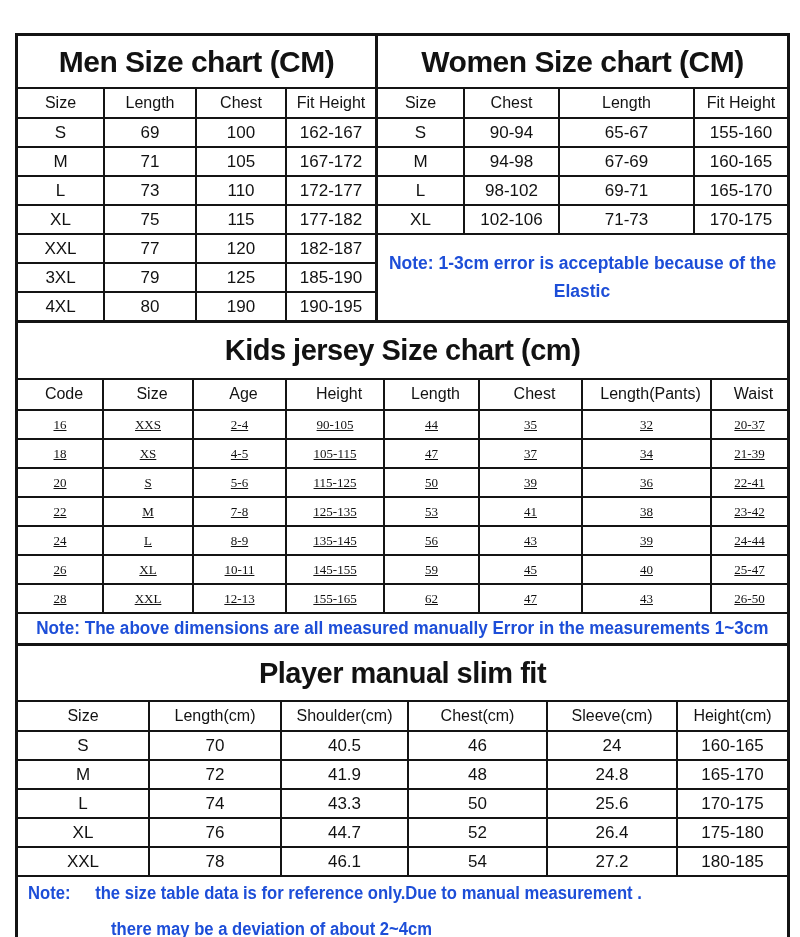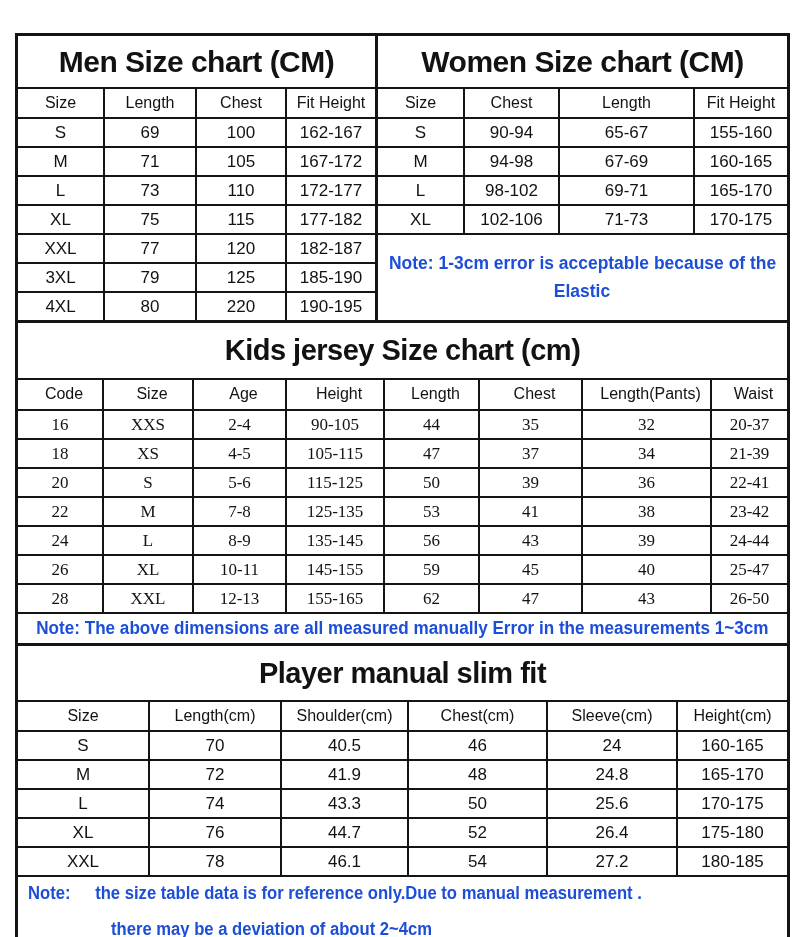--- a/index.html
+++ b/index.html
@@ -22,21 +22,21 @@
   .cell{background:#fff;display:flex;align-items:center;justify-content:center;
         font-size:17px;line-height:1.05;white-space:nowrap;}
   .title{grid-column:1/-1;font-weight:bold;font-size:30px;letter-spacing:-0.5px;}
   .men .title,.women .title{height:51px;}
   .kids .title{height:55px;font-size:29px;}
   .player .title{height:54px;font-size:29px;}
 
   .hcell{height:28px;font-size:16px;}
   .kids .hcell{height:29px;padding-left:8px;}
   .dcell{height:27px;}
-  .kids .dcell{font-family:"Liberation Serif",serif;font-size:17px;}
+  .kids .dcell{font-family:"Liberation Serif",serif;font-size:13px;text-decoration:underline;}
 
   .note-cell{grid-column:1/-1;color:#1d4ed8;font-weight:bold;}
   .women .note-cell{height:85px;flex-direction:column;gap:9px;font-size:18px;}
   .women .note-cell div{transform:scaleX(0.97);}
   .kids .note-cell{height:29px;font-size:18px;}
   .kids .note-cell div{transform:scaleX(0.95);white-space:nowrap;}
   .player .note-cell{height:61px;flex-direction:column;align-items:flex-start;
         justify-content:space-between;padding:7px 0 0 10px;gap:7px;font-size:17.5px;}
   .player .note-cell .nl{transform:scaleX(0.95);transform-origin:0 50%;white-space:nowrap;}
   .player .note-cell .nl2{margin-left:83px;}
@@ -72,21 +72,21 @@
         <div class="cell dcell">XXL</div>
         <div class="cell dcell">77</div>
         <div class="cell dcell">120</div>
         <div class="cell dcell">182-187</div>
         <div class="cell dcell">3XL</div>
         <div class="cell dcell">79</div>
         <div class="cell dcell">125</div>
         <div class="cell dcell">185-190</div>
         <div class="cell dcell">4XL</div>
         <div class="cell dcell">80</div>
-        <div class="cell dcell">220</div>
+        <div class="cell dcell">190</div>
         <div class="cell dcell">190-195</div>
       </div>
     <div class="grid women" style="grid-template-columns: 85px 93px 133px 92px;">
         <div class="cell title">Women Size chart (CM)</div>
         <div class="cell hcell">Size</div>
         <div class="cell hcell">Chest</div>
         <div class="cell hcell">Length</div>
         <div class="cell hcell">Fit Height</div>
         <div class="cell dcell">S</div>
         <div class="cell dcell">90-94</div>

